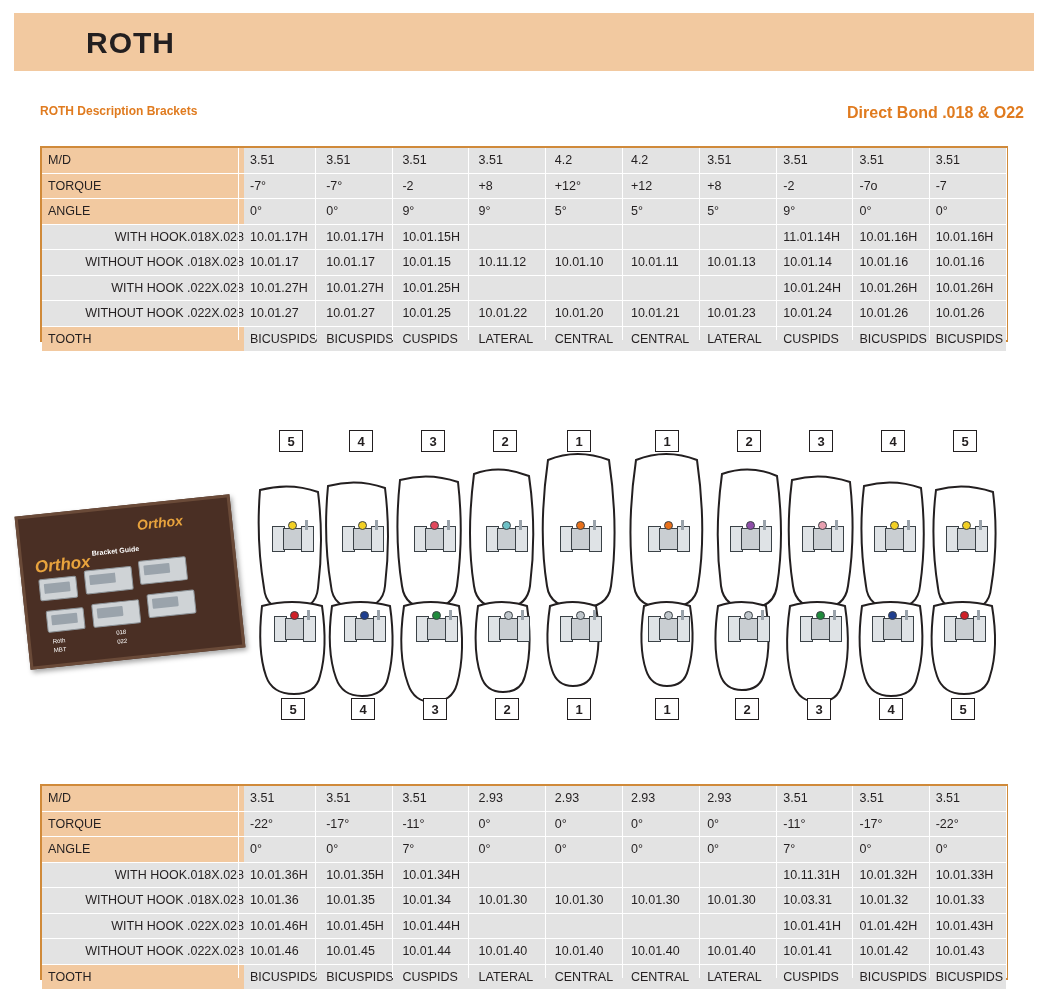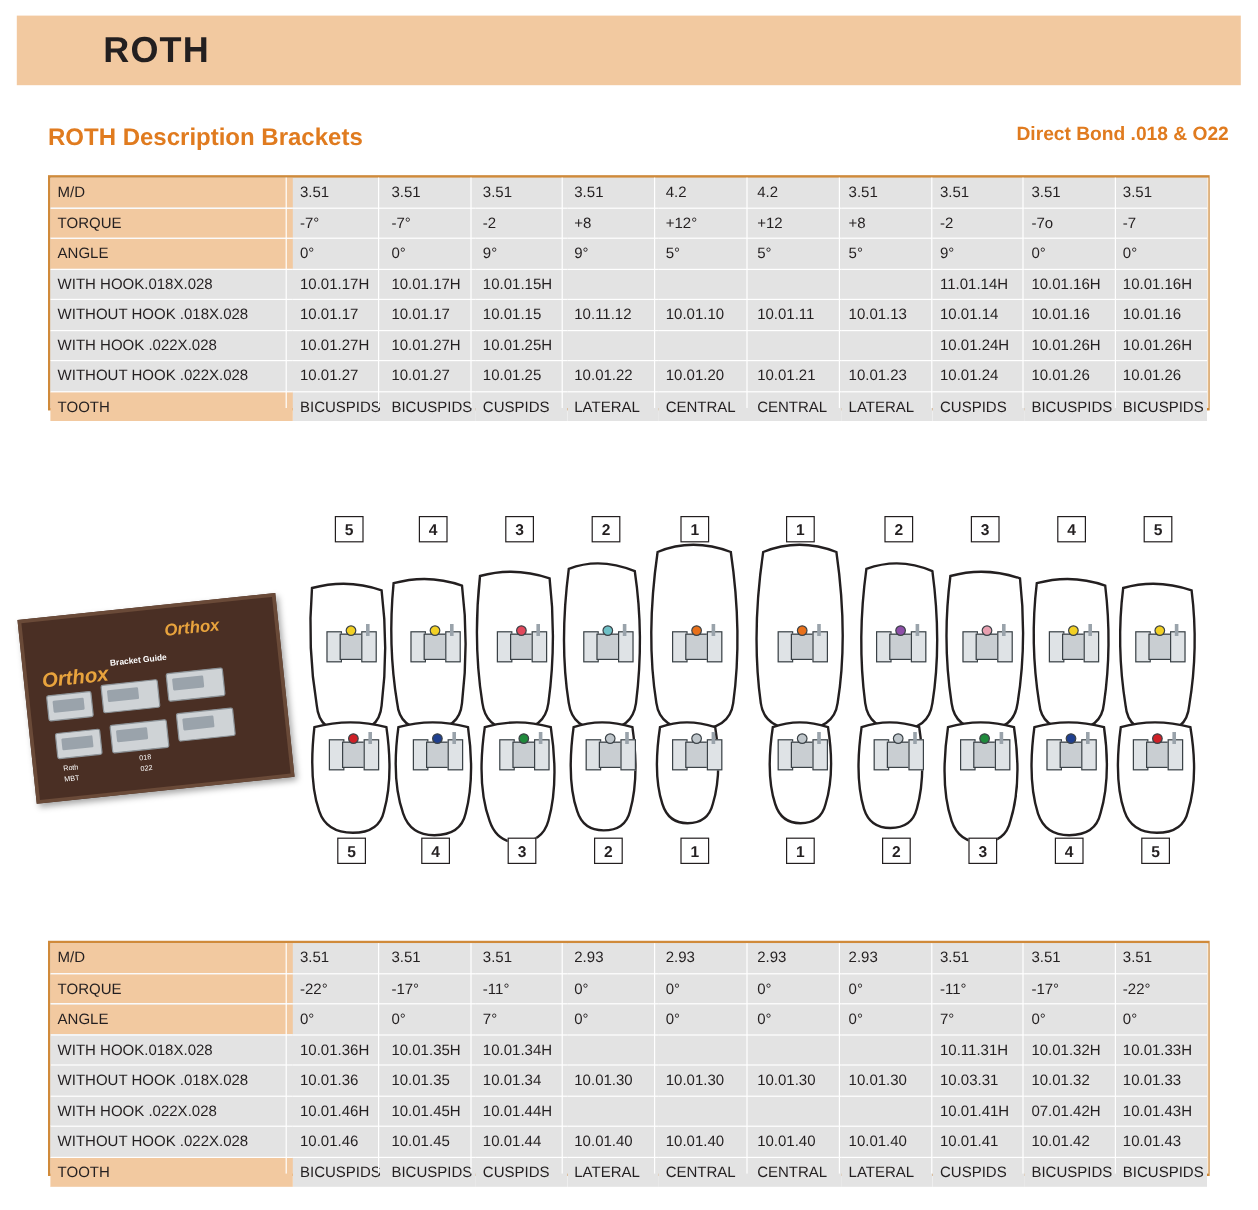--- a/index.html
+++ b/index.html
@@ -16,21 +16,21 @@
     position:absolute;left:14px;top:13px;width:1020px;height:58px;
     background:#f2c9a0;
   }
   .header-title{
     position:absolute;left:86px;top:26px;
     font-size:30px;font-weight:bold;letter-spacing:1px;color:#231f20;
   }
   
   .sub-left{
     position:absolute;left:40px;top:104px;
-    font-size:20px;font-weight:bold;color:#e07b1f;
+    font-size:12px;font-weight:bold;color:#e07b1f;
   }
   .sub-right{
     position:absolute;right:24px;top:104px;
     font-size:16px;font-weight:bold;color:#e07b1f;
   }
   
   .tbl-wrap{
     position:absolute;
     border:2px solid #d08a3a;
     background:#e3e3e3;
@@ -48,21 +48,21 @@
     border:0;
     height:24.5px;
     vertical-align:middle;
     white-space:nowrap;
     overflow:hidden;
   }
   td.rowhead{
     background:#f2c9a0;
     width:196px;
   }
-  tr.plainrow td.rowhead{background:#e3e3e3;}
+  tr.plainrow td.rowhead{background:#e3e3e3;text-align:right;}
   td.cell{background:#e3e3e3;width:auto;}
   tr.sep td{border-bottom:1px solid #ffffff;}
   
   .vsep{position:absolute;top:0;height:100%;width:1px;background:#ffffff;}
   
   .photo{
     position:absolute;left:22px;top:505px;width:210px;height:148px;
     transform:rotate(-6deg);
     background:#4a2f24;
     border:3px solid #6a4a38;
@@ -543,21 +543,21 @@
         <tr class="plainrow sep">
           <td class="rowhead" style="background: rgb(227, 227, 227);">WITH HOOK .022X.028</td>
           <td class="cell">10.01.46H</td>
           <td class="cell">10.01.45H</td>
           <td class="cell">10.01.44H</td>
           <td class="cell"></td>
           <td class="cell"></td>
           <td class="cell"></td>
           <td class="cell"></td>
           <td class="cell">10.01.41H</td>
-          <td class="cell">07.01.42H</td>
+          <td class="cell">01.01.42H</td>
           <td class="cell">10.01.43H</td>
         </tr>
         <tr class="plainrow sep">
           <td class="rowhead" style="background: rgb(227, 227, 227);">WITHOUT HOOK .022X.028</td>
           <td class="cell">10.01.46</td>
           <td class="cell">10.01.45</td>
           <td class="cell">10.01.44</td>
           <td class="cell">10.01.40</td>
           <td class="cell">10.01.40</td>
           <td class="cell">10.01.40</td>

